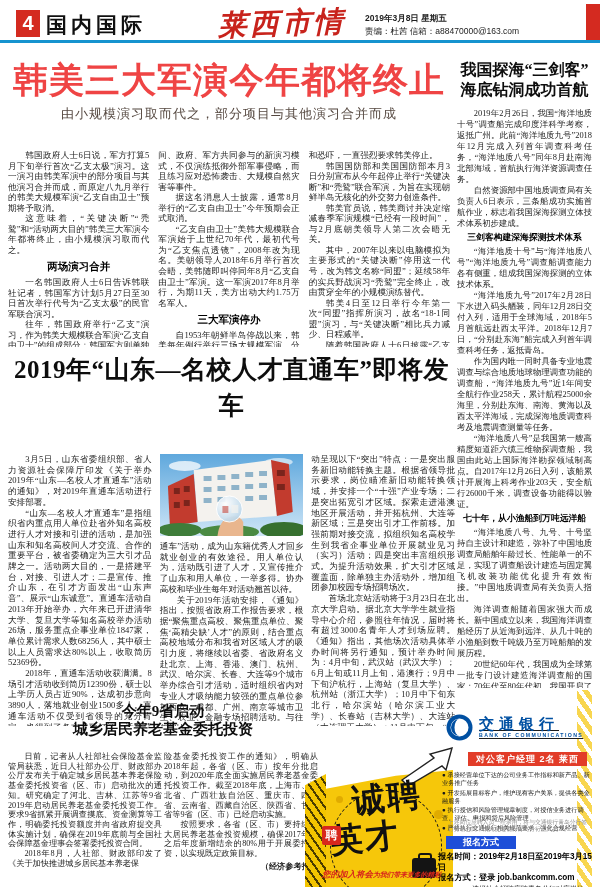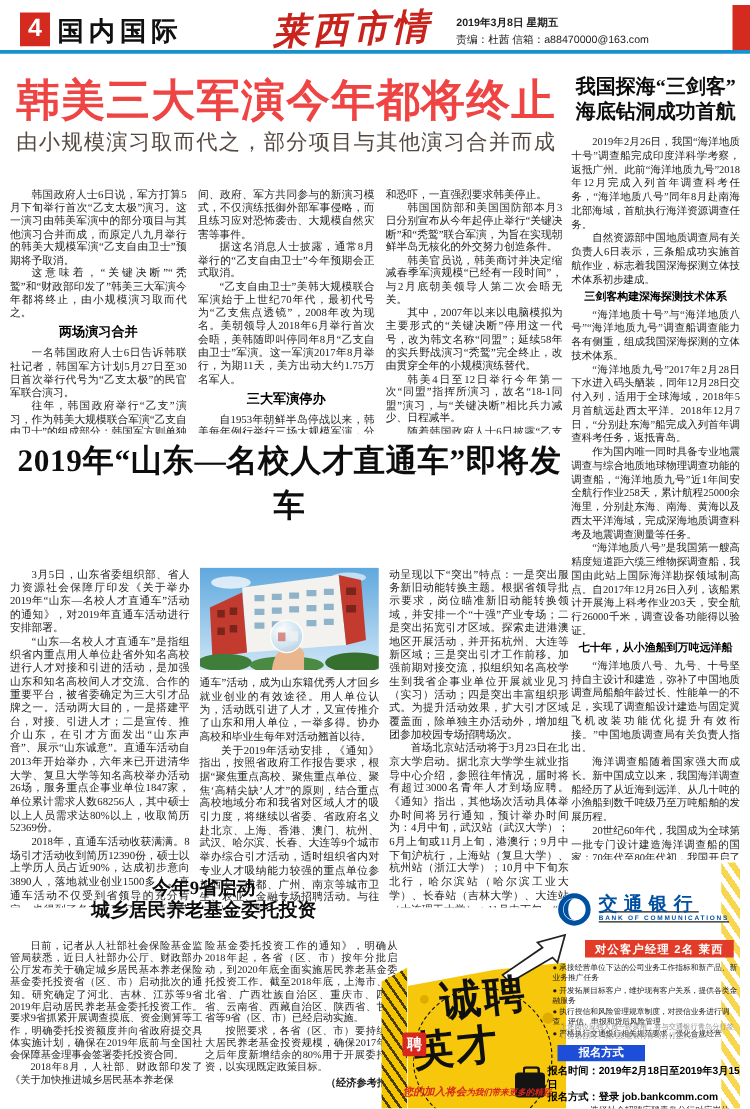--- a/index.html
+++ b/index.html
@@ -24,21 +24,21 @@
   .para{margin:0;text-indent:2em;text-align:justify;}
   .para.cont{text-indent:0;}
   .subhead{text-align:center;font-weight:bold;margin:5px 0 4px;color:#000;
            font-family:"Liberation Sans","DejaVu Sans",sans-serif;}
   .byline{margin:3px 0 0;text-align:right;font-weight:bold;text-indent:0;}
 
   
   .art-mil{position:absolute;left:8px;top:60px;width:442px;}
   .art-mil .headline{font-size:35px;line-height:42px;font-weight:bold;text-align:center;
                      letter-spacing:1px;color:#ef4444;margin:0;}
-  .art-mil .subheadline{font-size:17px;line-height:20px;text-align:center;color:#554840;
+  .art-mil .subheadline{font-size:13px;line-height:20px;text-align:center;color:#554840;
                         letter-spacing:1px;margin:2px 0 0;}
   .art-mil .cols{display:flex;gap:9px;margin-top:26px;height:197px;overflow:hidden;}
   .art-mil .col{flex:1;font-size:8.6px;line-height:10.55px;}
   .art-mil .subhead{font-size:10.5px;margin:6px 0 5px;}
 
   
   .art-ocean{position:absolute;left:457px;top:60px;width:135px;}
   .art-ocean .title{font-size:16px;line-height:20px;font-weight:bold;text-align:center;color:#0d0d0d;margin:0;}
   .art-ocean .body{margin-top:8px;height:580px;overflow:hidden;font-size:8.4px;line-height:11px;}
   .art-ocean .subhead{font-size:8.8px;margin:3px 0;}
@@ -119,21 +119,21 @@
     <div class="header-redbar"></div>
     <div class="blue-rule"></div>
   </div>
 
   <div class="art-mil">
     <h1 class="headline">韩美三大军演今年都将终止</h1>
     <div class="subheadline">由小规模演习取而代之，部分项目与其他演习合并而成</div>
     <div class="cols">
       <div class="col">
           <p class="para">韩国政府人士6日说，军方打算5月下旬举行首次“乙支太极”演习。这一演习由韩美军演中的部分项目与其他演习合并而成，而原定八九月举行的韩美大规模军演“乙支自由卫士”预期将予取消。</p>
-          <p class="para">这意味着，“关键决断”“秃鹫”和“财政部印发了”韩美三大军演今年都将终止，由小规模演习取而代之。</p>
+          <p class="para">这意味着，“关键决断”“秃鹫”和“活动两大目的”韩美三大军演今年都将终止，由小规模演习取而代之。</p>
           <div class="subhead">两场演习合并</div>
           <p class="para">一名韩国政府人士6日告诉韩联社记者，韩国军方计划5月27日至30日首次举行代号为“乙支太极”的民官军联合演习。</p>
           <p class="para">往年，韩国政府举行“乙支”演习，作为韩美大规模联合军演“乙支自由卫士”的组成部分；韩国军方则单独举行“太极”演习。</p>
         </div>
       <div class="col">
           <p class="para cont">间、政府、军方共同参与的新演习模式，不仅演练抵御外部军事侵略，而且练习应对恐怖袭击、大规模自然灾害等事件。</p>
           <p class="para">据这名消息人士披露，通常8月举行的“乙支自由卫士”今年预期会正式取消。</p>
           <p class="para">“乙支自由卫士”美韩大规模联合军演始于上世纪70年代，最初代号为“乙支焦点透镜”，2008年改为现名。美朝领导人2018年6月举行首次会晤，美韩随即叫停同年8月“乙支自由卫士”军演。这一军演2017年8月举行，为期11天，美方出动大约1.75万名军人。</p>
           <div class="subhead">三大军演停办</div>
           <p class="para">自1953年朝鲜半岛停战以来，韩美每年例行举行三场大规模军演，分别是春季的“关键决断”和“秃鹫”、八九月份的“乙支自由卫士”。</p>

